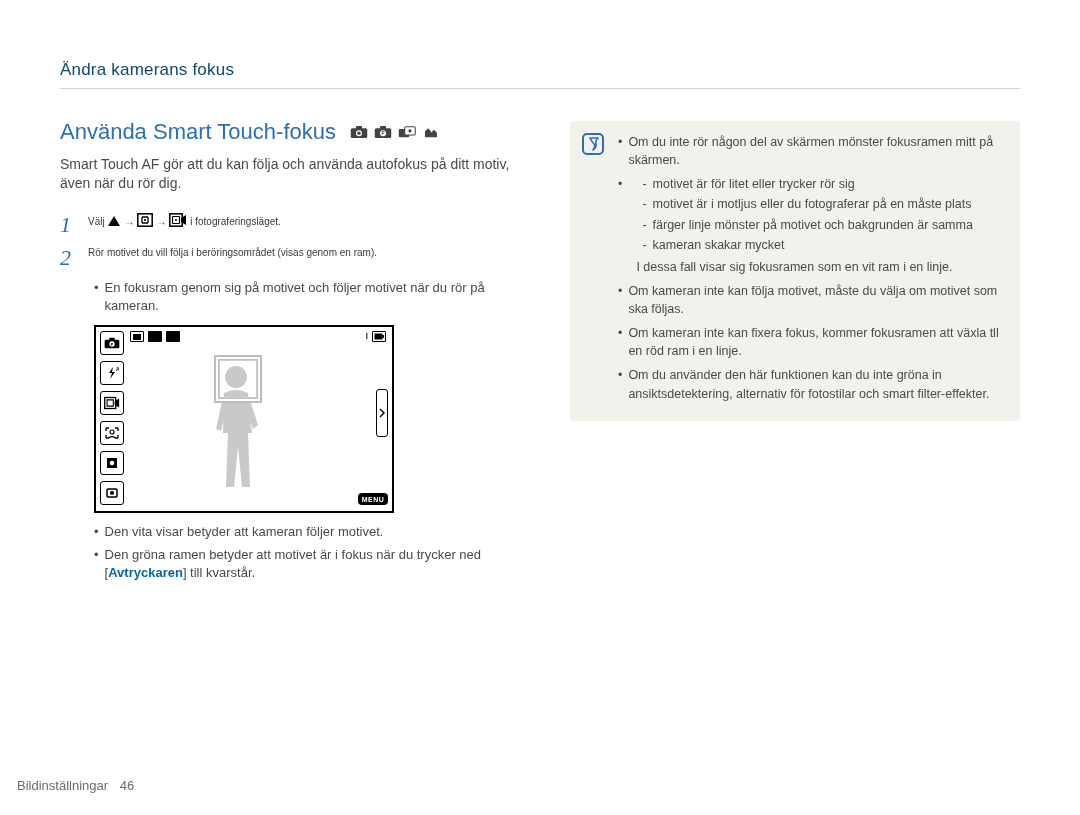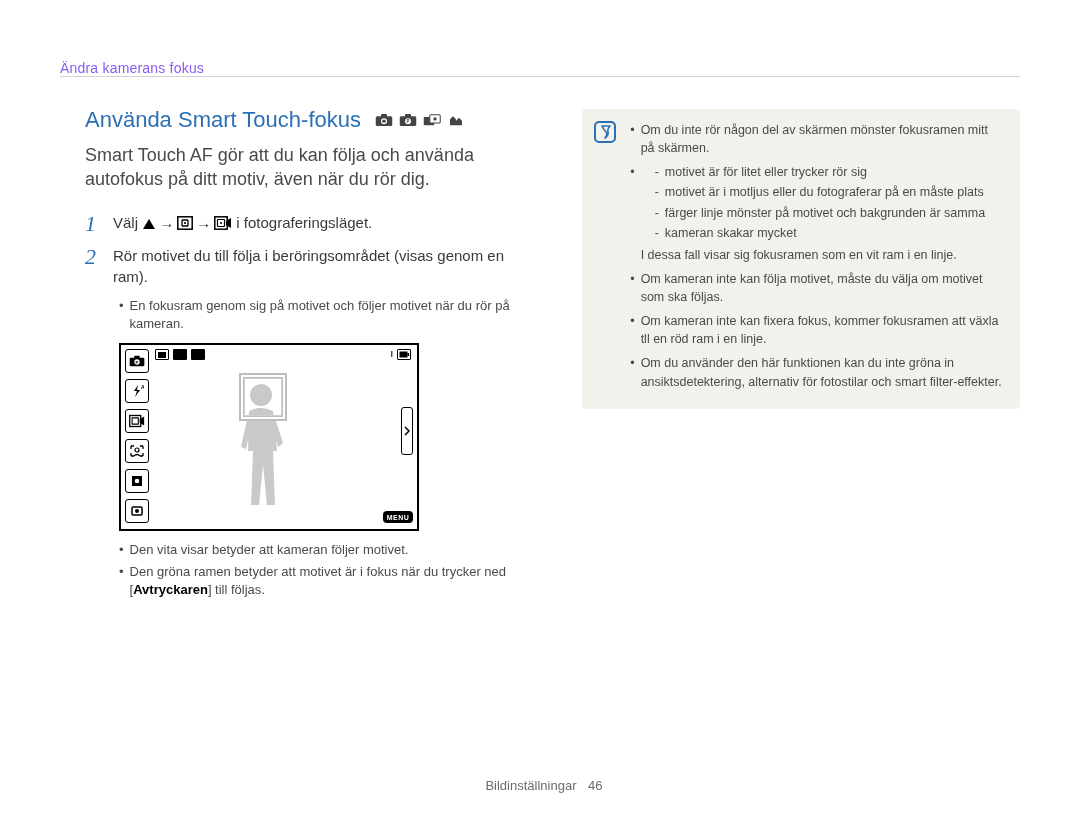--- a/index.html
+++ b/index.html
@@ -12,36 +12,35 @@
     color: #3a3a3a;
   }
   .page {
     position: relative;
     width: 1080px;
     height: 815px;
     box-sizing: border-box;
     padding: 60px 60px 30px 60px;
   }
   .breadcrumb {
-    font-size: 14px;
-    color: #8b5cf6;
+    font-size: 17px;
+    color: #0c4a6e;
     letter-spacing: 0.2px;
-    padding-bottom: 0;
+    padding-bottom: 8px;
     border-bottom: 1px solid #d0d4d8;
     width: 960px;
   }
   .columns {
     display: flex;
     margin-top: 30px;
     gap: 40px;
     align-items: flex-start;
   }
   .col-left {
     width: 470px;
-    margin-left: 25px;
   }
   .col-right {
     width: 450px;
   }
   .section-title {
     color: #2b6fb5;
     font-size: 22px;
     font-weight: 500;
     display: flex;
     align-items: center;
@@ -51,41 +50,41 @@
   .mode-icon-row {
     display: flex;
     gap: 6px;
   }
   .mode-icon svg {
     width: 18px;
     height: 14px;
     display: block;
   }
   .intro-text {
-    font-size: 18px;
+    font-size: 14px;
     line-height: 1.35;
     color: #4a4a4a;
     margin-bottom: 20px;
   }
   .step {
     display: flex;
     gap: 10px;
     margin-bottom: 10px;
   }
   .step-num {
     color: #2b6fb5;
     font-size: 22px;
     font-style: italic;
     font-family: Georgia, 'Times New Roman', serif;
     width: 18px;
     flex-shrink: 0;
     line-height: 1.05;
   }
   .step-body {
-    font-size: 15px;
+    font-size: 10px;
     color: #3a3a3a;
     line-height: 1.4;
   }
   .step-inline-icon {
     display: inline-block;
     vertical-align: -2px;
   }
   .step-inline-icon svg { display:block; }
   .arrow-sep {
     padding: 0 3px;
@@ -175,21 +174,21 @@
     border: 2px solid #bdbdbd;
     box-shadow: 0 0 0 2px #fff inset, 0 0 0 3px #bdbdbd inset;
     box-sizing: border-box;
   }
   .cp-frame::after{
     content:"";
     position:absolute;
     inset:3px;
     border:1px solid #cfcfcf;
   }
-  .bold { font-weight: bold; color:#000000; }
+  .bold { font-weight: bold; color:#0369a1; }
 
   .note-box {
     background: #f3f1ec;
     border-radius: 4px;
     padding: 12px 16px 12px 48px;
     position: relative;
     font-size: 12.5px;
     color: #4a4a4a;
     line-height: 1.45;
     margin-top: 2px;
@@ -201,27 +200,26 @@
     border: 2px solid #2b6fb5;
     border-radius: 5px;
     color: #2b6fb5;
     display:flex; align-items:center; justify-content:center;
     box-sizing: border-box;
   }
   .note-list .b { margin-bottom: 6px; }
   .note-sub { margin-left: 14px; }
   .note-sub .s { display:flex; gap:6px; margin-bottom:2px; }
   .note-sub .dash { flex-shrink:0; }
-  .note-tail { margin-top:4px; margin-left:0; }
+  .note-tail { margin-top:4px; margin-left:8px; }
 
   .footer {
     position: absolute;
     bottom: 22px;
-    left: 8px; right: 0;
-    text-align: center;
+    left: 17px; right: 0;
     font-size: 13px;
     color: #6b6b6b;
   }
   .footer .pg { margin-left:8px; }
 </style>
 </head>
 <body>
 
 <div class="page">
   <div class="breadcrumb">Ändra kamerans fokus</div>
@@ -279,21 +277,21 @@
                 <rect x="0.8" y="0.8" width="12.4" height="12.4" fill="none" stroke="#000" stroke-width="1.5"></rect>
                 <path d="M3.5 3.5 L10.5 3.5 M3.5 10.5 L10.5 10.5 M3.5 3.5 L3.5 10.5 M10.5 3.5 L10.5 10.5" stroke="#000" stroke-width="1.2"></path>
                 <path d="M12 5 L17 2 L17 12 L12 9 Z" fill="#000"></path>
                 <circle cx="7" cy="7" r="1" fill="#000"></circle>
               </svg></span><span> i fotograferingsläget.</span>
         </div>
       </div>
 
       <div class="step">
         <div class="step-num">2</div>
-        <div class="step-body">Rör motivet du till följa i beröringsområdet (visas genom en ram).</div>
+        <div class="step-body">Rör motivet du vill följa i beröringsområdet (visas genom en ram).</div>
       </div>
 
       <div class="sub-bullets">
         <div class="b">
           <span class="dot">•</span>
           <span>En fokusram genom sig på motivet och följer motivet när du rör på kameran.</span>
         </div>
       </div>
 
       <div class="camera-preview">
@@ -378,21 +376,21 @@
       </div>
 
       <div class="sub-bullets" style="margin-top:10px;">
         <div class="b">
           <span class="dot">•</span>
           <span>Den vita visar betyder att kameran följer motivet.</span>
         </div>
         <div class="b">
           <span class="dot">•</span>
           <span>
-            <span>Den gröna ramen betyder att motivet är i fokus när du trycker ned [</span><span class="bold">Avtryckaren</span><span>] till följas.</span>
+            <span>Den gröna ramen betyder att motivet är i fokus när du trycker ned [</span><span class="bold">Avtryckaren</span><span>] till kvarstår.</span>
           </span>
         </div>
       </div>
     </div>
 
     <div class="col-right">
       <div class="note-box">
         <div class="note-icon">
           <svg width="14" height="14" viewBox="0 0 14 14">
               <path d="M4 1 L12 1 Q9 4 10 7 Q11 10 7 13 Q10 9 8 7 Q6 5 4 1 Z" fill="none" stroke="#2b6fb5" stroke-width="1.6" stroke-linejoin="round"></path>

